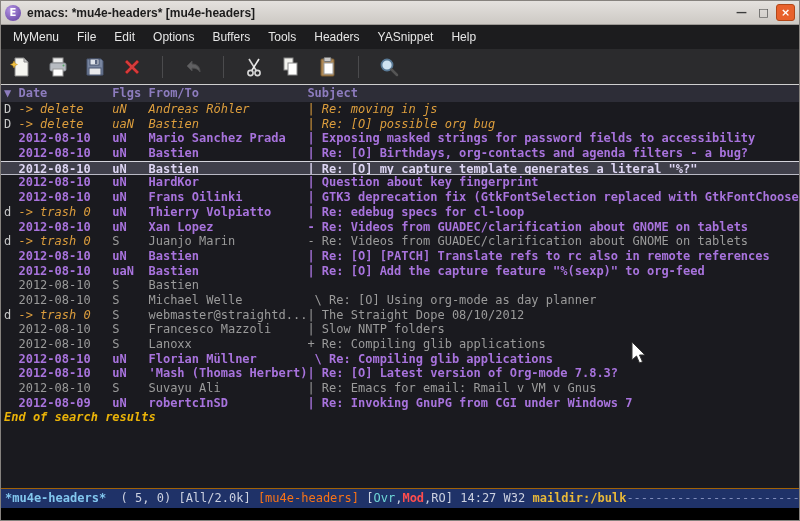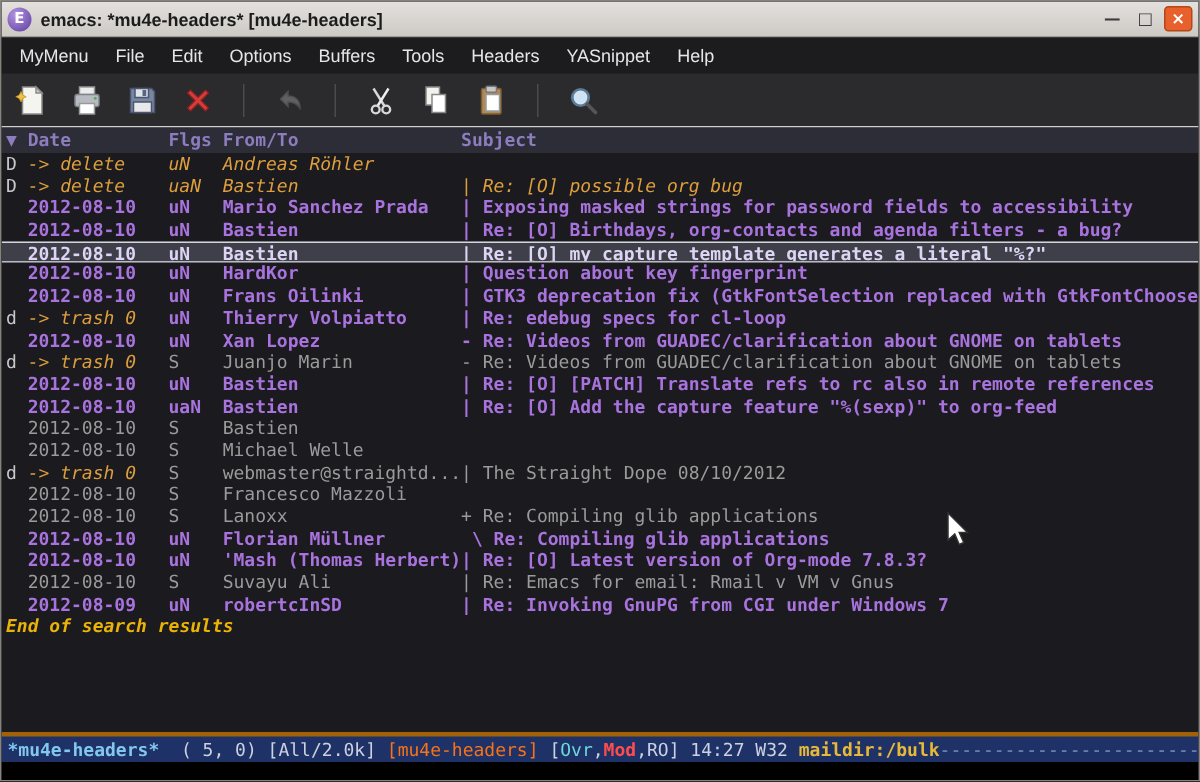--- a/index.html
+++ b/index.html
@@ -73,21 +73,21 @@
     border-top: 1px solid #d4d4dc; border-bottom: 1px solid #b9b9c4;
   }
   .face-current .col { text-decoration: underline; }
   .footer-line {
     color: #eab308; font-style: italic; font-weight: bold;
     font-size: 12px; line-height: 15px; padding-left: 3px; white-space: pre;
   }
   
   .modeline {
     height: 20px; flex: 0 0 20px; background: #1f3268;
-    border-top: 3px solid #a16207;
+    border-top: 1px solid #a16207;
     font-size: 12px; line-height: 19px; display: flex;
     white-space: pre; overflow: hidden; padding-left: 4px;
   }
   .ml-buffer { color: #82c7ee; font-weight: bold; }
   .ml-plain  { color: #ccd1e0; }
   .ml-mode   { color: #f97316; }
   .ml-ovr    { color: #6fd8d8; }
   .ml-mod    { color: #ff4d4d; font-weight: bold; }
   .ml-folder { color: #e8b838; font-weight: bold; }
   .ml-dashes { color: #7f8cba; }
@@ -194,20 +194,21 @@
     <span class="col c-from">From/To</span>
     <span class="col c-subj">Subject</span>
   </div>
 
   <div class="buffer">
       <div class="row face-deleted">
     <span class="col c-mark">D</span>
     <span class="col c-date mark-date">-&gt; delete</span>
     <span class="col c-flags">uN</span>
     <span class="col c-from">Andreas Röhler</span>
+    <span class="col c-subj">| Re: moving in js</span>
   </div>
       <div class="row face-deleted">
     <span class="col c-mark">D</span>
     <span class="col c-date mark-date">-&gt; delete</span>
     <span class="col c-flags">uaN</span>
     <span class="col c-from">Bastien</span>
     <span class="col c-subj">| Re: [O] possible org bug</span>
   </div>
       <div class="row face-unread">
     <span class="col c-mark"></span>
@@ -283,33 +284,35 @@
     <span class="col c-mark"></span>
     <span class="col c-date">2012-08-10</span>
     <span class="col c-flags">S</span>
     <span class="col c-from">Bastien</span>
   </div>
       <div class="row face-read">
     <span class="col c-mark"></span>
     <span class="col c-date">2012-08-10</span>
     <span class="col c-flags">S</span>
     <span class="col c-from">Michael Welle</span>
+    <span class="col c-subj"> \ Re: [O] Using org-mode as day planner</span>
   </div>
       <div class="row face-read">
     <span class="col c-mark">d</span>
     <span class="col c-date mark-date">-&gt; trash 0</span>
     <span class="col c-flags">S</span>
     <span class="col c-from">webmaster@straightd...</span>
     <span class="col c-subj">| The Straight Dope 08/10/2012</span>
   </div>
       <div class="row face-read">
     <span class="col c-mark"></span>
     <span class="col c-date">2012-08-10</span>
     <span class="col c-flags">S</span>
     <span class="col c-from">Francesco Mazzoli</span>
+    <span class="col c-subj">| Slow NNTP folders</span>
   </div>
       <div class="row face-read">
     <span class="col c-mark"></span>
     <span class="col c-date">2012-08-10</span>
     <span class="col c-flags">S</span>
     <span class="col c-from">Lanoxx</span>
     <span class="col c-subj">+ Re: Compiling glib applications</span>
   </div>
       <div class="row face-unread">
     <span class="col c-mark"></span>

